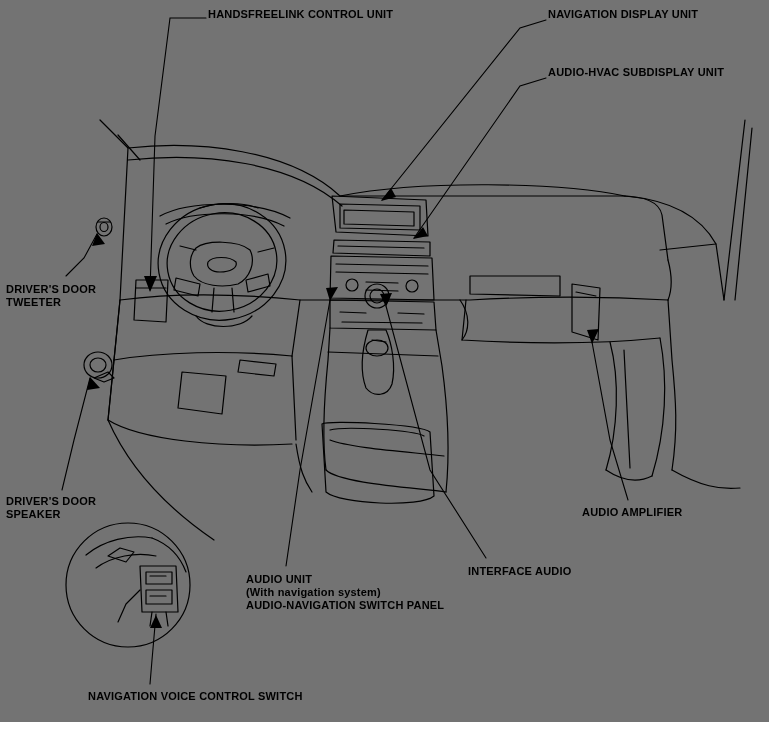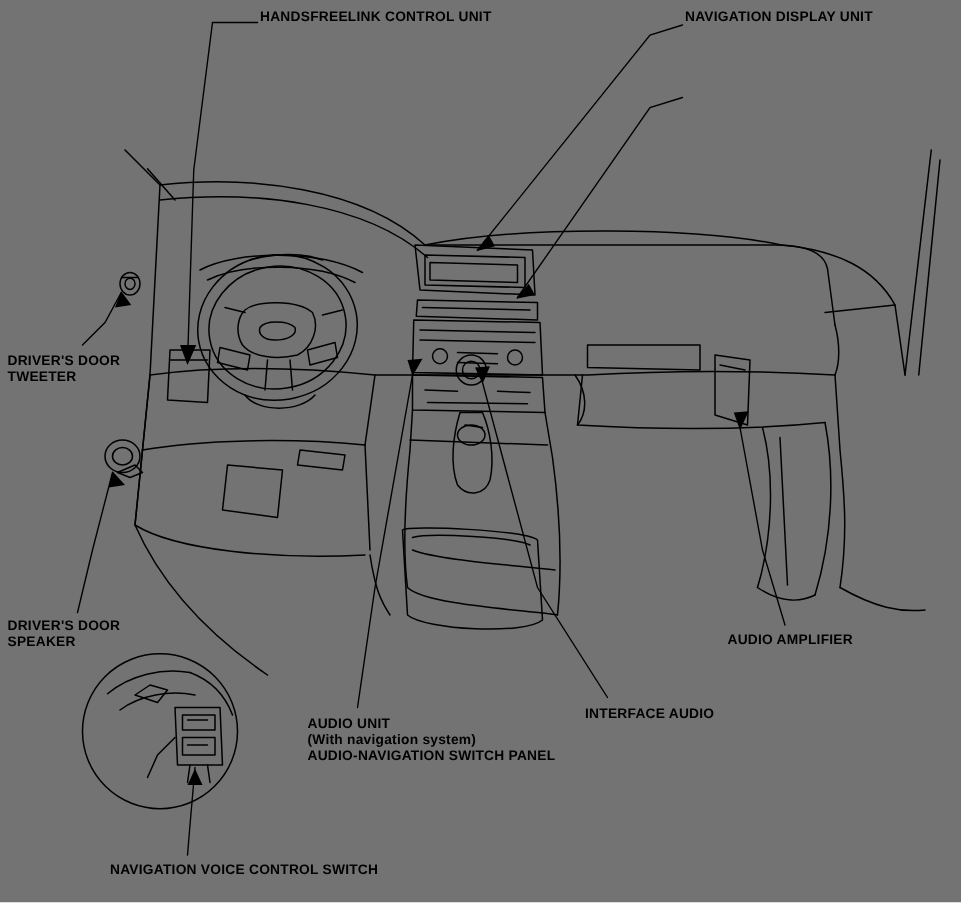--- a/index.html
+++ b/index.html
@@ -203,20 +203,21 @@
       <polygon points="386,307 380,294 392,293"></polygon>
 
       <polygon points="330,301 326,288 338,287"></polygon>
 
       <polygon points="156,615 150,628 162,628"></polygon>
     </g>
   </svg>
 
   <div class="label" style="left:208px; top:8px;">HANDSFREELINK CONTROL UNIT</div>
   <div class="label" style="left:548px; top:8px;">NAVIGATION DISPLAY UNIT</div>
+  <div class="label" style="left:548px; top:66px;">AUDIO-HVAC SUBDISPLAY UNIT</div>
   <div class="label" style="left:6px; top:283px;">DRIVER'S DOOR
 TWEETER</div>
   <div class="label" style="left:6px; top:495px;">DRIVER'S DOOR
 SPEAKER</div>
   <div class="label" style="left:582px; top:506px;">AUDIO AMPLIFIER</div>
   <div class="label" style="left:468px; top:565px;">INTERFACE AUDIO</div>
   <div class="label" style="left:88px; top:690px;">NAVIGATION VOICE CONTROL SWITCH</div>
   <div class="label" style="left:246px; top:573px;">AUDIO UNIT
 (With navigation system)
 AUDIO-NAVIGATION SWITCH PANEL</div>

